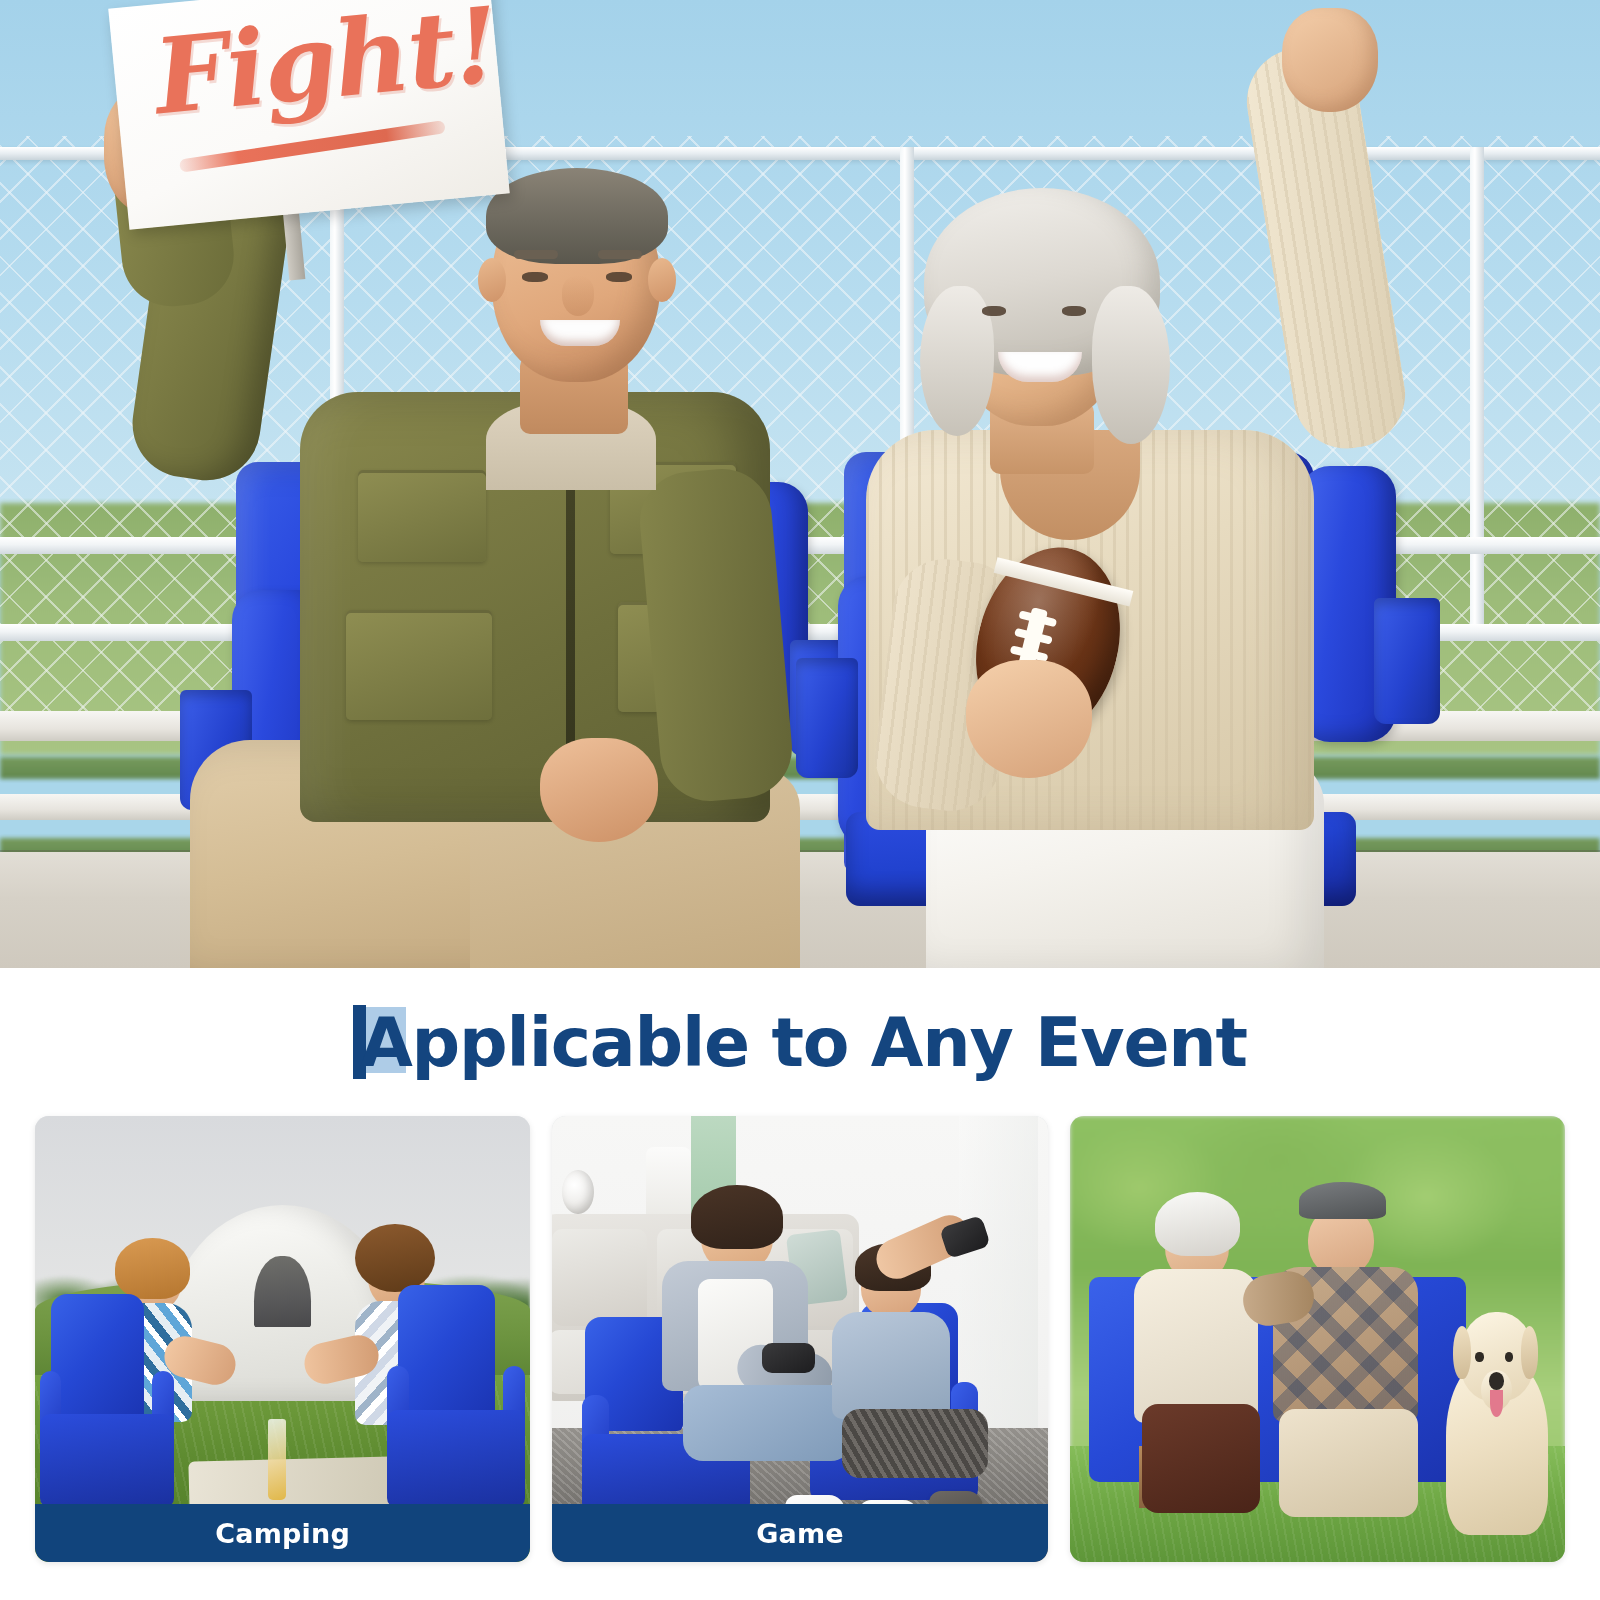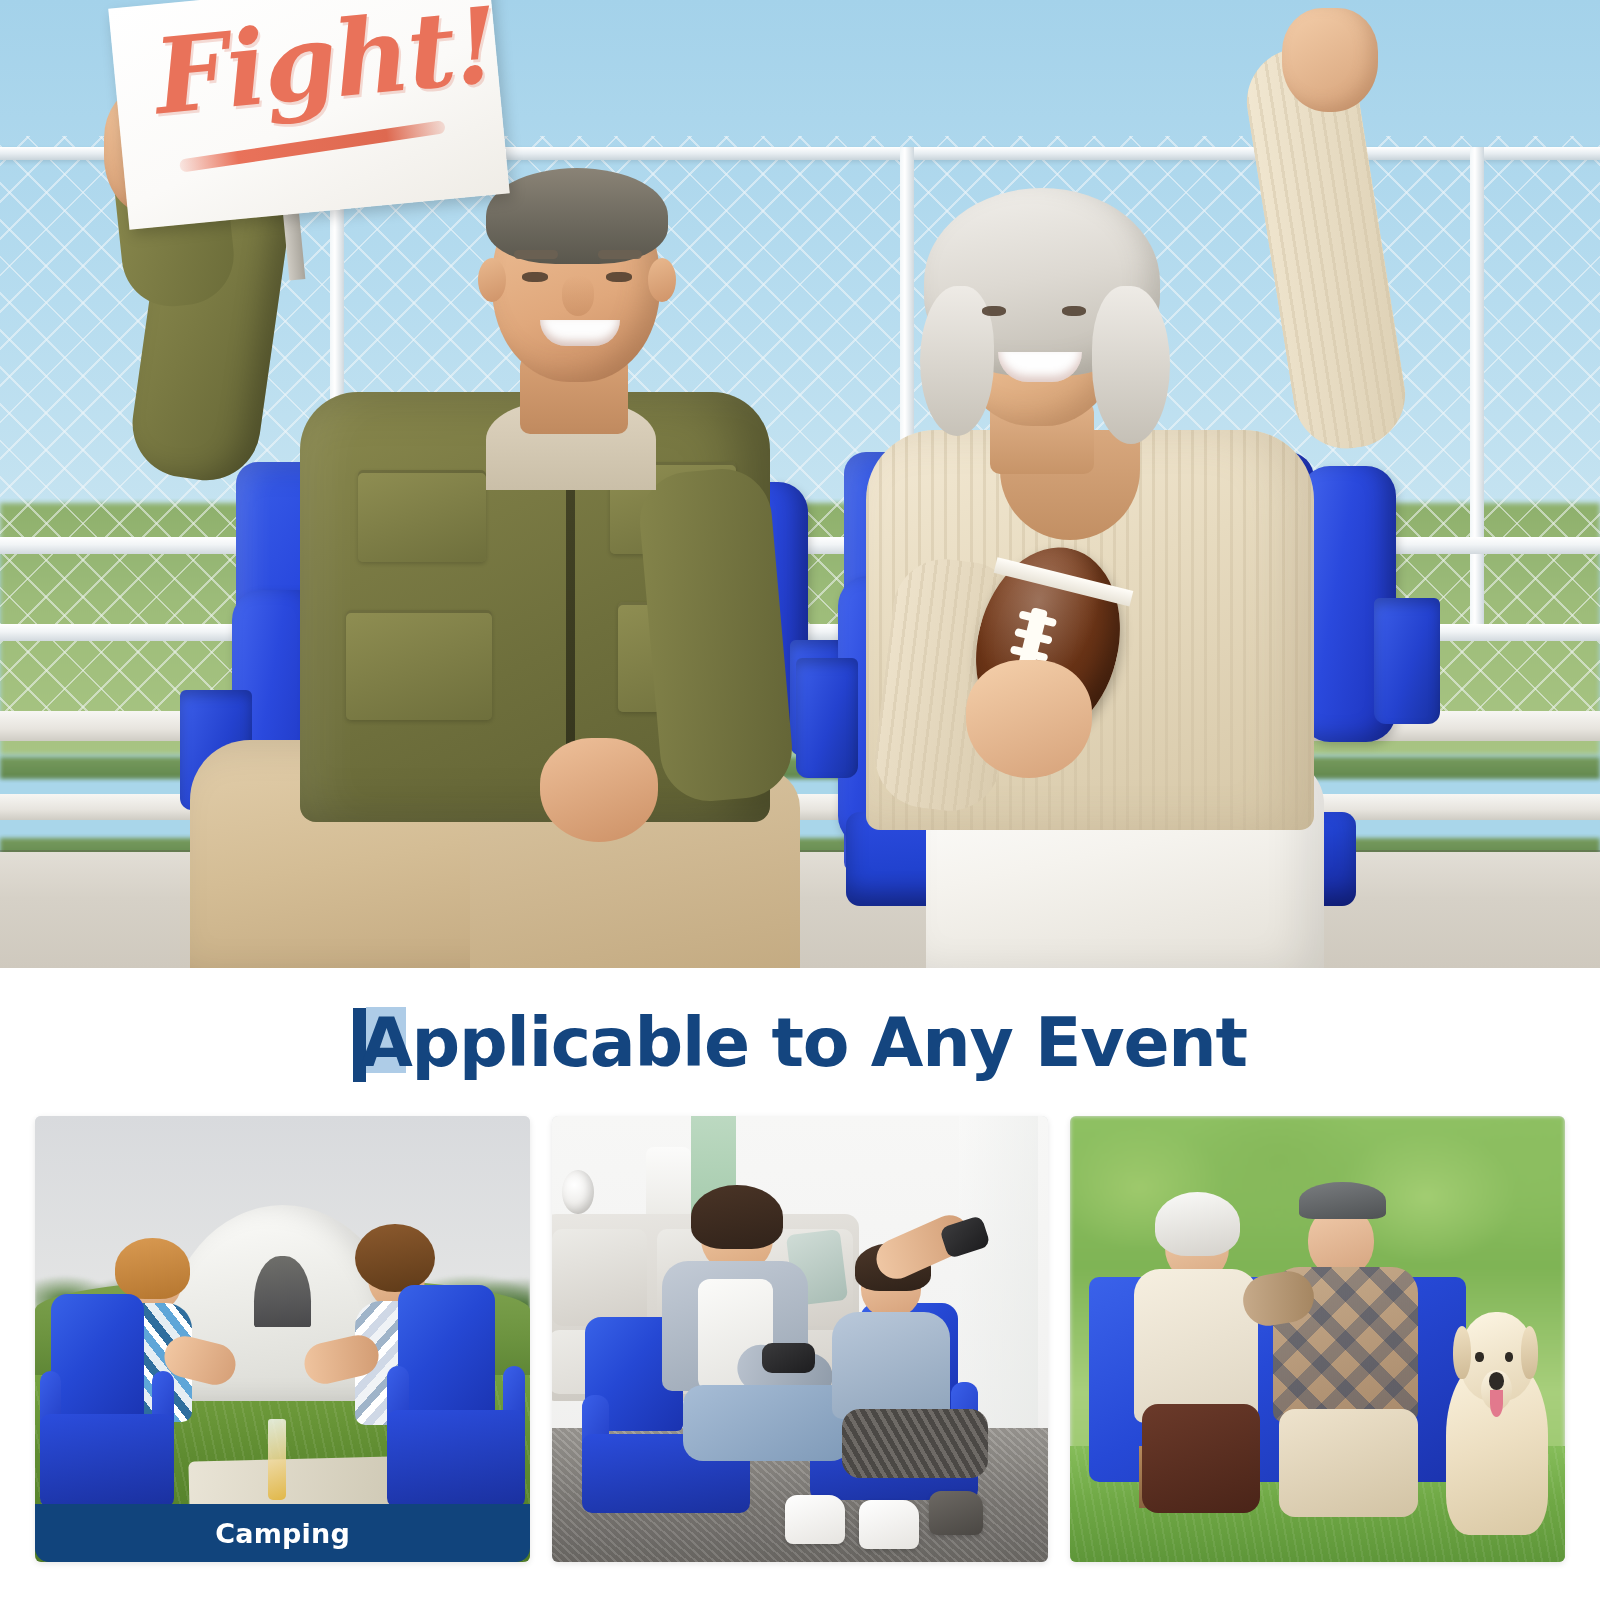--- a/index.html
+++ b/index.html
@@ -333,21 +333,21 @@
 
   
   .band {
     position:absolute; left:0; top:968px; width:1600px; height:148px;
     background:#ffffff;
   }
   .heading-wrap {
     position:absolute; left:0; top:0; width:1600px; height:148px;
     display:flex; align-items:center; justify-content:center;
   }
-  .heading-inner { position:relative; display:inline-flex; align-items:flex-end; }
+  .heading-inner { position:relative; display:inline-flex; align-items:center; }
   .accent-bar {
     position:relative; display:inline-block;
     width:13px; height:74px; background:#14457f; margin-right:0px; z-index:2;
   }
   .accent-block {
     position:absolute; left:13px; top:4px; width:40px; height:66px;
     background:#aecce7; z-index:1;
   }
   .heading-text {
     position:relative; z-index:3; margin-left:-6px;
@@ -357,21 +357,21 @@
   }
 
   
   .cards {
     position:absolute; left:35px; top:1116px;
     width:1530px; height:446px;
     display:flex; gap:22px;
   }
   .card {
     position:relative; flex:1 1 0; height:446px;
-    border-radius:6px; overflow:hidden;
+    border-radius:14px; overflow:hidden;
     background:#dfe3e6;
     box-shadow:0 2px 6px rgba(0,0,0,.10);
   }
   .card-photo { position:absolute; inset:0; overflow:hidden; }
   .card-caption {
     position:absolute; left:0; bottom:0; width:100%; height:58px;
     background:#11447c;
     display:flex; align-items:center; justify-content:center;
     border-radius:0 0 14px 14px;
   }
@@ -801,20 +801,23 @@
                border-radius:9px; background:linear-gradient(150deg,#3b3b3d,#1c1c1e); transform:rotate(-18deg);"></div>
           <div class="fig-limb" style="left:14%; top:66%; width:92%; height:26%;
                background:repeating-linear-gradient(60deg,#6e6a66 0 4px,#4b4845 4px 9px); border-radius:18px;"></div>
         </div>
 
         <div class="c2-shoe" style="left:47%; bottom:4%; width:12%; height:11%;"></div>
         <div class="c2-shoe" style="left:62%; bottom:3%; width:12%; height:11%;"></div>
         <div class="c2-shoe" style="left:76%; bottom:6%; width:11%; height:10%;
              background:linear-gradient(160deg,#6d6964,#4a4743);"></div>
       </div>
+      <div class="card-caption">
+        <span>Game</span>
+      </div>
     </div>
 
     <div class="card">
       <div class="card-photo">
         <div class="c3-bg"></div>
         <div class="c3-lawn"></div>
 
         <div class="c3-bench"></div>
         <div class="c3-bench-leg" style="left:14%;"></div>
         <div class="c3-bench-leg" style="left:62%;"></div>

